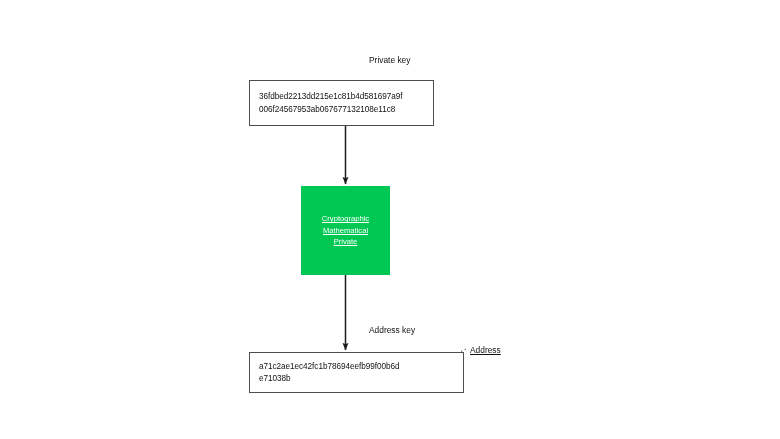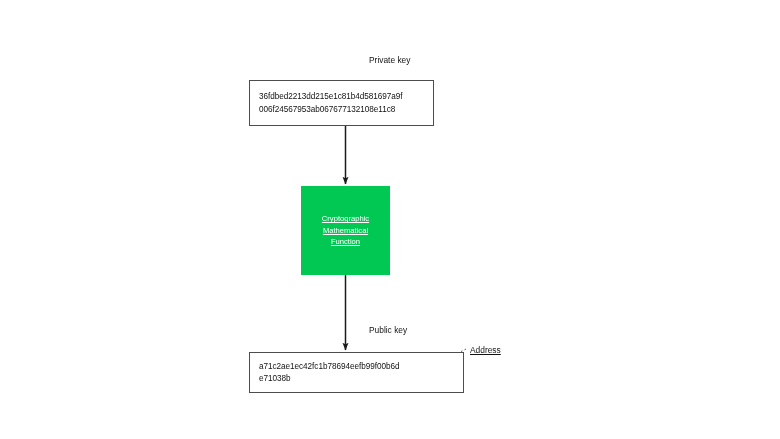--- a/index.html
+++ b/index.html
@@ -116,24 +116,24 @@
 
   <div class="edge-label" id="label-private-key">Private key</div>
 
   <div class="node-box" id="private-key-box">
     <div class="key-text"><span>36fdbed2213dd215e1c81b4d581697a9f</span><br><span>006f24567953ab067677132108e11c8</span></div>
   </div>
 
   <div id="function-box">
     <div class="fn-line">Cryptographic</div>
     <div class="fn-line">Mathematical</div>
-    <div class="fn-line">Function</div>
+    <div class="fn-line">Private</div>
   </div>
 
-  <div class="edge-label" id="label-public-key">Public key</div>
+  <div class="edge-label" id="label-public-key">Address key</div>
 
   <div class="node-box" id="public-key-box">
     <div class="key-text"><span>a71c2ae1ec42fc1b78694eefb99f00b6d</span><br><span>e71038b</span></div>
   </div>
 
   <div class="edge-label" id="label-address">Address</div>
 
 </div>
 
 </body></html>

